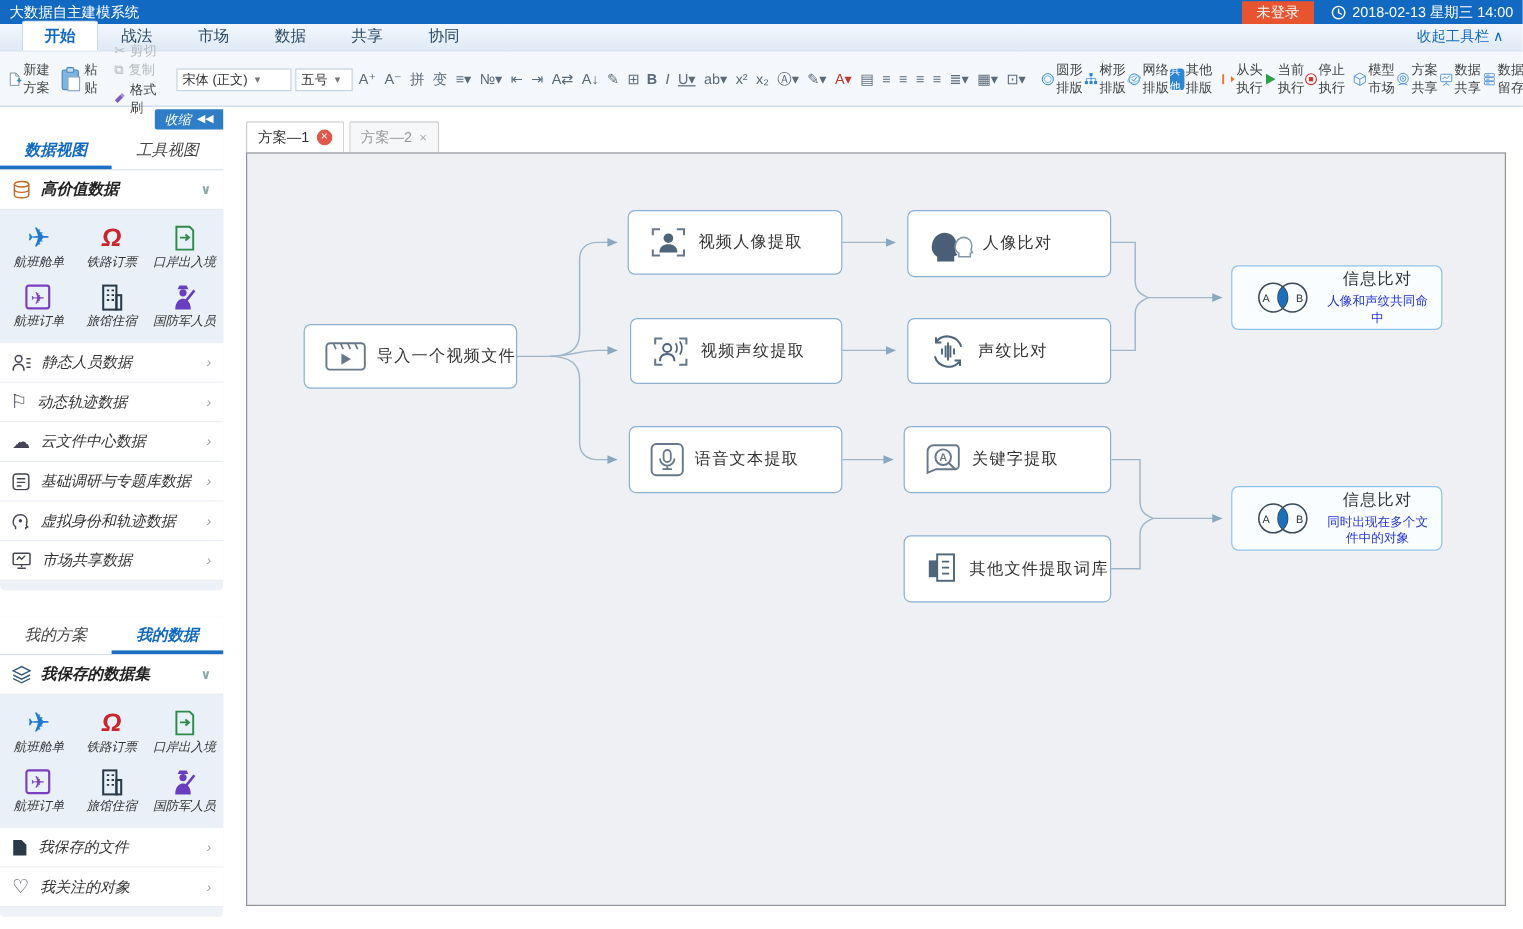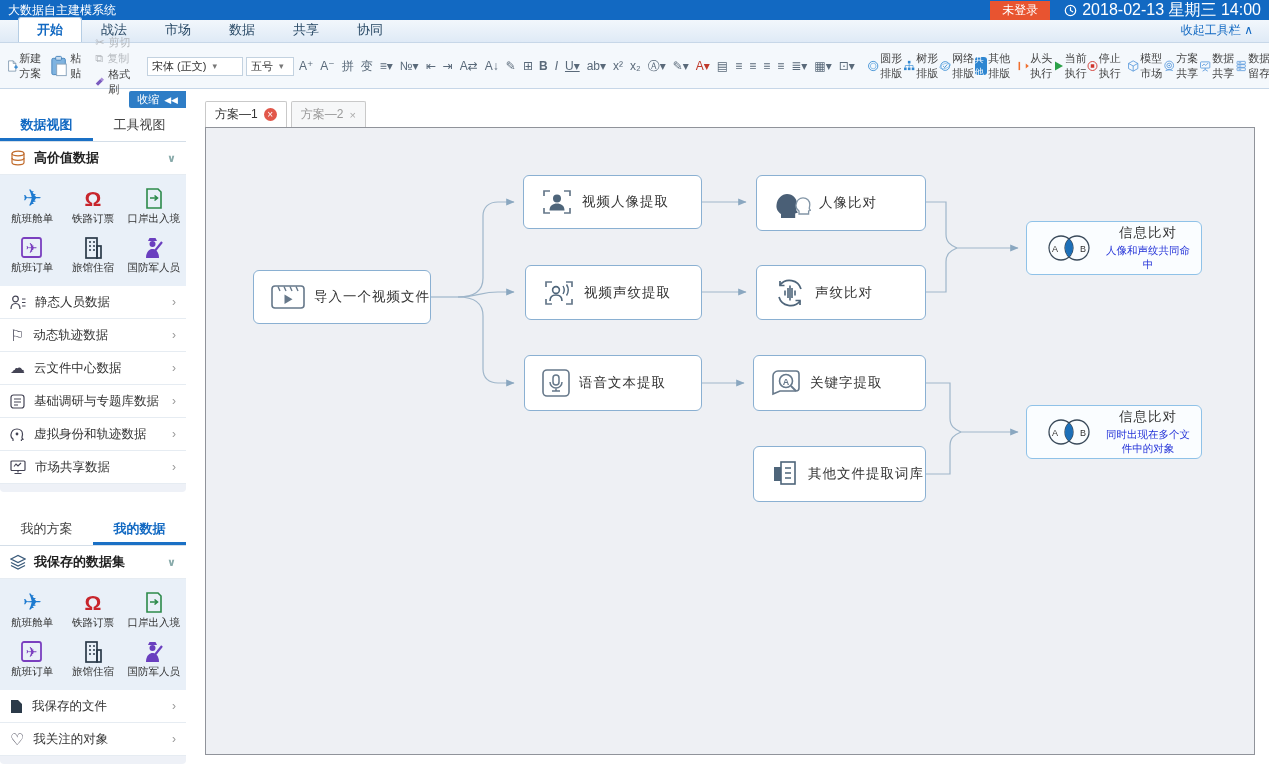--- a/index.html
+++ b/index.html
@@ -4,21 +4,21 @@
 <style>
   * { box-sizing: border-box; margin: 0; padding: 0; }
   html,body { width:1269px; height:774px; overflow:hidden;
     font-family:"Liberation Sans","DejaVu Sans",sans-serif; background:#fff; }
 
   
   .titlebar { height:20px; background:#1269c2; color:#fff; display:flex; align-items:center;
     padding:0 8px; font-size:12px; }
   .titlebar .spacer { flex:1; }
   .login-badge { background:#e85430; color:#fff; padding:1px 12px; margin-right:14px; font-size:12px; }
-  .clock { display:flex; align-items:center; gap:5px; font-size:16px; }
+  .clock { display:flex; align-items:center; gap:5px; font-size:12px; }
 
   
   .menubar { height:23px; background:linear-gradient(#f2f7fc,#dfeaf6); border-bottom:1px solid #c7d7e8;
     display:flex; align-items:flex-end; padding:0 0 0 18px; font-size:13px; }
   .mtab { padding:3px 18px; color:#2a4a66; border:1px solid transparent; border-bottom:none;
     border-radius:3px 3px 0 0; cursor:default; }
   .mtab.active { background:#fff; border-color:#b5cde4; color:#1269c2; font-weight:bold; }
   .menubar .spacer { flex:1; }
   .collapse-toolbar { color:#1269c2; font-size:12px; padding:3px 16px; }
 
@@ -40,21 +40,21 @@
   .combo .dd { color:#777; font-size:9px; }
   .mi { font-size:12px; color:#5a6a7a; padding:0 2px; line-height:15px; }
   .mi.b { font-weight:bold; } .mi.i { font-style:italic; } .mi.u { text-decoration:underline; }
   .other-badge { width:24px; height:18px; background:#2e86d1; border-radius:3px; color:#fff;
     font-size:9px; display:flex; align-items:center; justify-content:center; }
 
   
   .content { display:flex; height:684px; }
 
   
-  .sidebar { width:186px; padding:2px 0 0 0; flex:none; }
+  .sidebar { width:186px; padding:2px 0 0 0; flex:none;font-style:italic; }
   .collapse-row { display:flex; justify-content:flex-end; padding:0 0 2px 0; }
   .collapse-btn { background:#2e7dc6; color:#fff; font-size:11px; padding:1px 8px;
     display:flex; gap:5px; align-items:center; border-radius:2px 0 0 2px; }
   .panel { background:#eef1f7; border-radius:0 0 4px 4px; padding-bottom:8px; }
   .side-tabs { display:flex; background:#fff; border-bottom:1px solid #d4dee8; }
   .side-tab { flex:1; text-align:center; font-size:13px; color:#444; padding:6px 0 4px; border-bottom:3px solid transparent; }
   .side-tab.active { color:#1269c2; font-weight:bold; border-bottom-color:#1a70c5; }
   .side-section { display:flex; align-items:center; gap:8px; padding:7px 10px; background:#fff;
     border-bottom:1px solid #e6ecf2; font-size:13px; font-weight:bold; color:#222; }
   .side-section .chev { margin-left:auto; color:#8aa; font-size:11px; }

